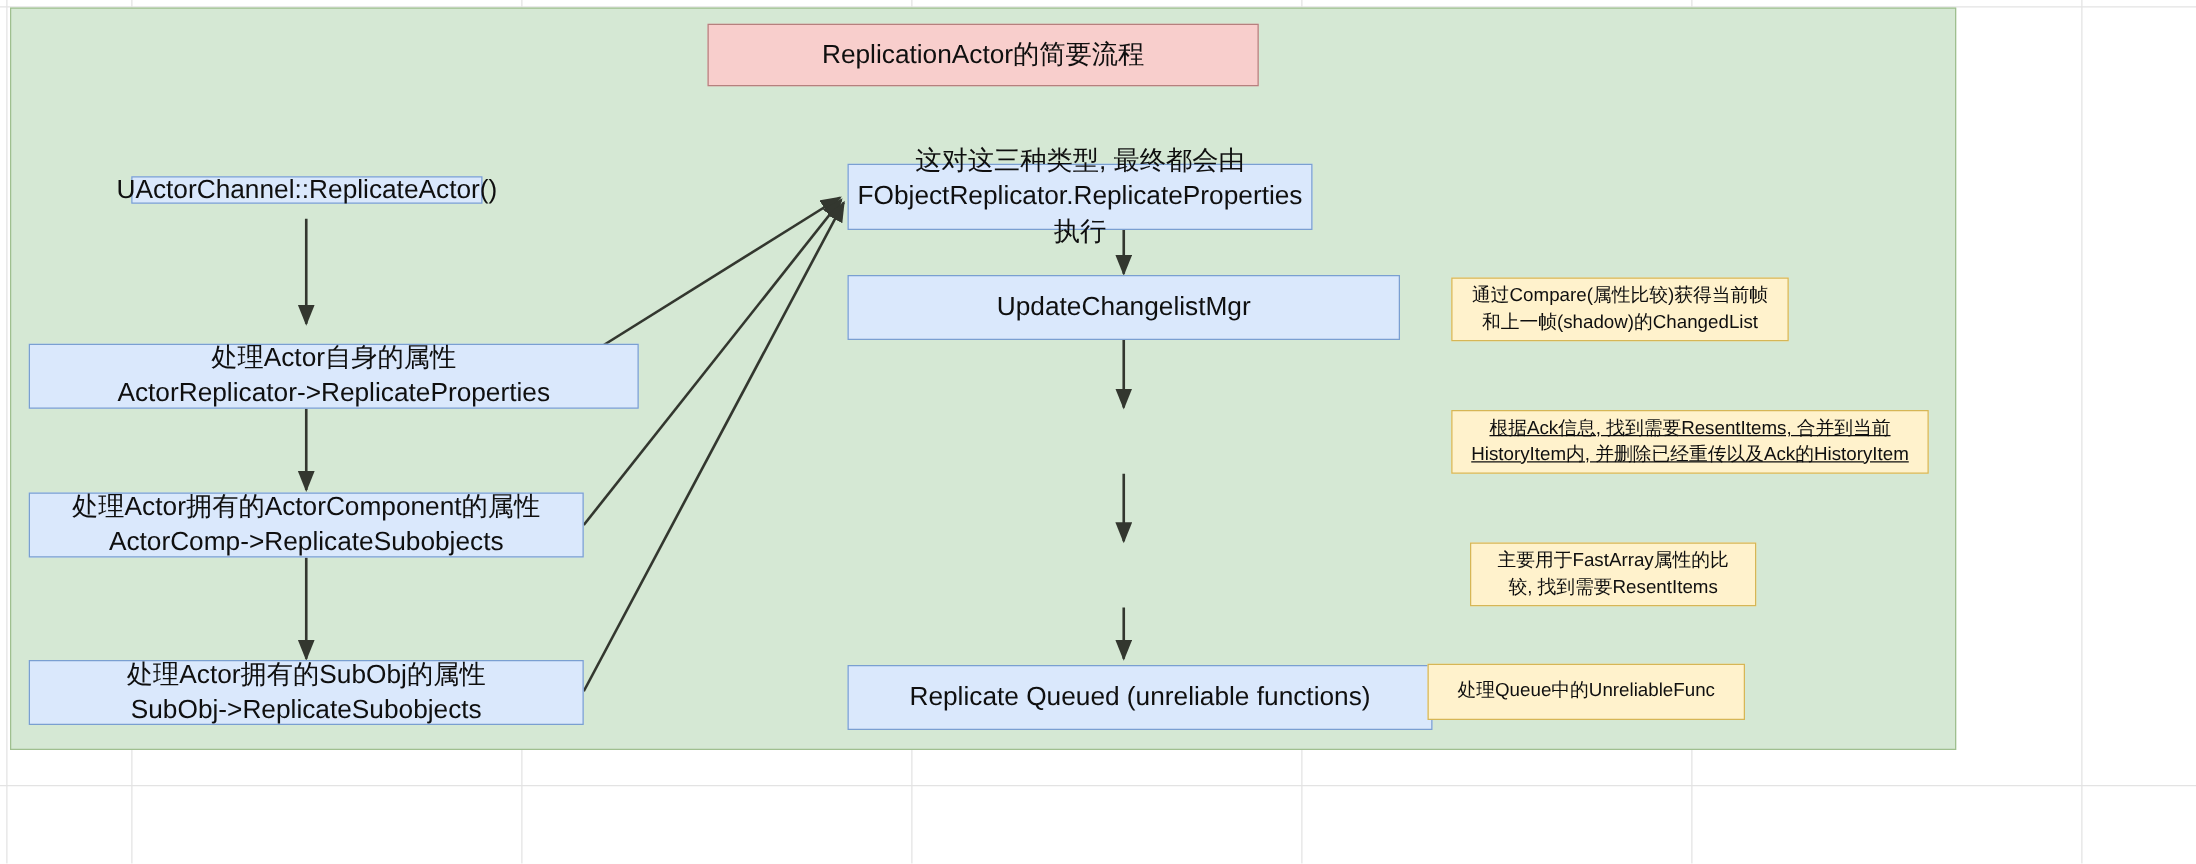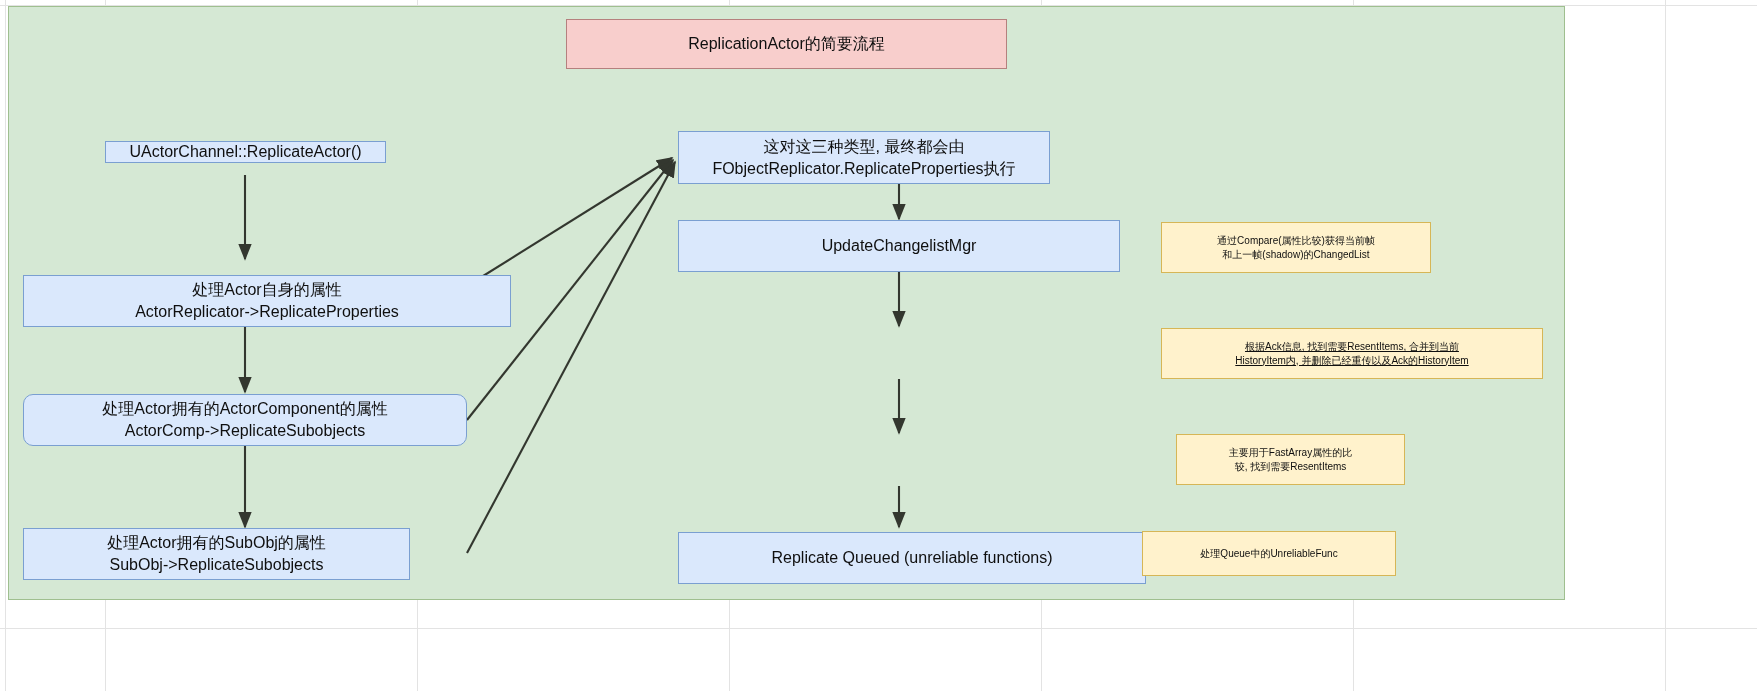--- a/index.html
+++ b/index.html
@@ -43,36 +43,36 @@
   }
   .node {
     position: absolute;
     box-sizing: border-box;
     display: flex;
     align-items: center;
     justify-content: center;
     text-align: center;
     line-height: 1.35;
     color: #0f0f0f;
-    font-size: 16px;
+    font-size: 21px;
     white-space: pre-line;
     padding: 2px 6px;
   }
   .node.blue {
     background: #dae8fc;
     border: 1px solid #7a9fd1;
   }
   .node.pink {
     background: #f8cecc;
     border: 1px solid #b5807e;
   }
   .node.yellow {
     background: #fff2cc;
     border: 1px solid #d6b656;
-    font-size: 10px;
+    font-size: 15px;
   }
   svg.edges {
     position: absolute;
     left: 0;
     top: 0;
     width: 1757px;
     height: 691px;
     pointer-events: none;
     overflow: visible;
   }
@@ -117,24 +117,24 @@
     </g>
   </svg>
 
   <div class="node pink" style="left:566px; top:19px; width:441px; height:50px;">ReplicationActor的简要流程</div>
 
   <div class="node blue" style="left:105px; top:141px; width:281px; height:22px;">UActorChannel::ReplicateActor()</div>
 
   <div class="node blue" style="left:23px; top:275px; width:488px; height:52px;">处理Actor自身的属性
 ActorReplicator-&gt;ReplicateProperties</div>
 
-  <div class="node blue" style="left:23px; top:394px; width:444px; height:52px;border-radius:10px;">处理Actor拥有的ActorComponent的属性
+  <div class="node blue" style="left:23px; top:394px; width:444px; height:52px;">处理Actor拥有的ActorComponent的属性
 ActorComp-&gt;ReplicateSubobjects</div>
 
-  <div class="node blue" style="left:23px; top:528px; width:387px; height:52px;">处理Actor拥有的SubObj的属性
+  <div class="node blue" style="left:23px; top:528px; width:444px; height:52px;">处理Actor拥有的SubObj的属性
 SubObj-&gt;ReplicateSubobjects</div>
 
   <div class="node blue" style="left:678px; top:131px; width:372px; height:53px;">这对这三种类型, 最终都会由
 FObjectReplicator.ReplicateProperties执行</div>
 
   <div class="node blue" style="left:678px; top:220px; width:442px; height:52px;">UpdateChangelistMgr</div>
 
 
 
   <div class="node blue" style="left:678px; top:532px; width:468px; height:52px;">Replicate Queued (unreliable functions)</div>

